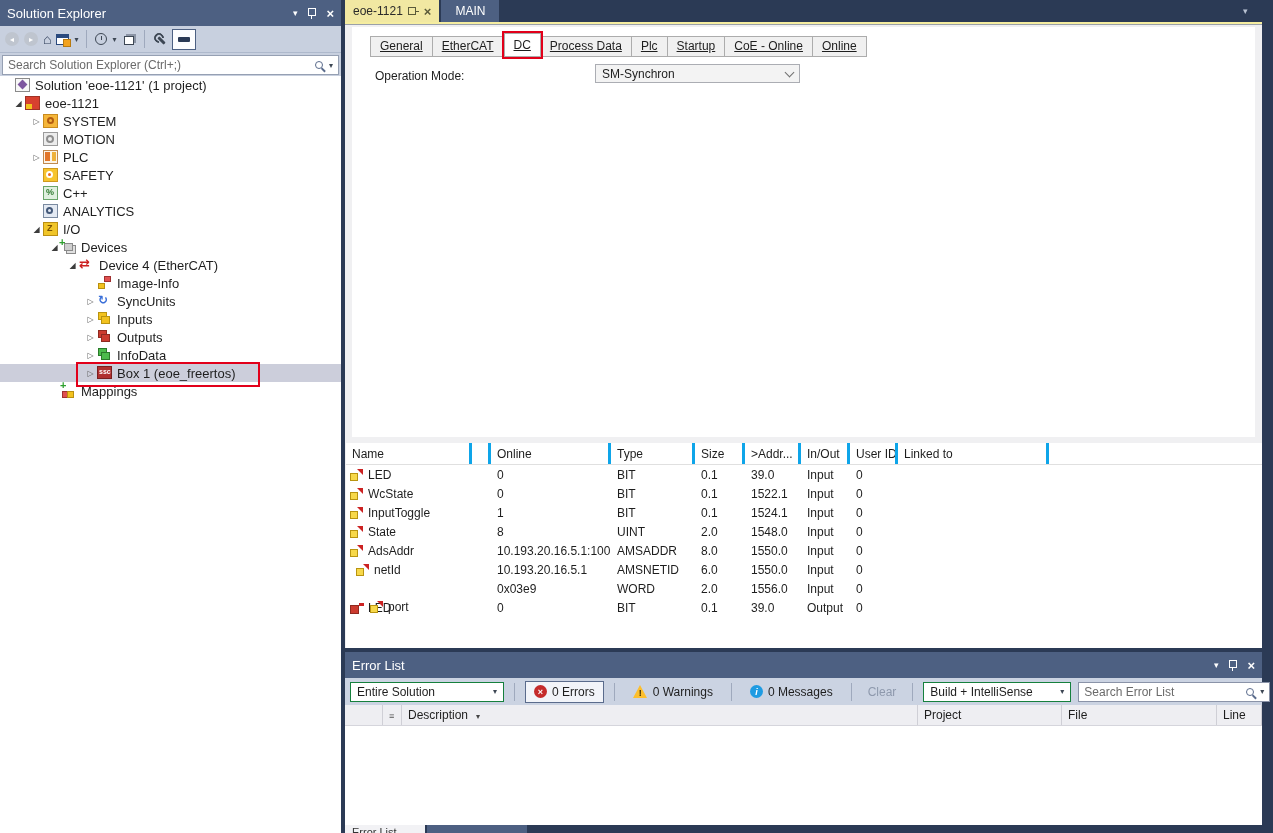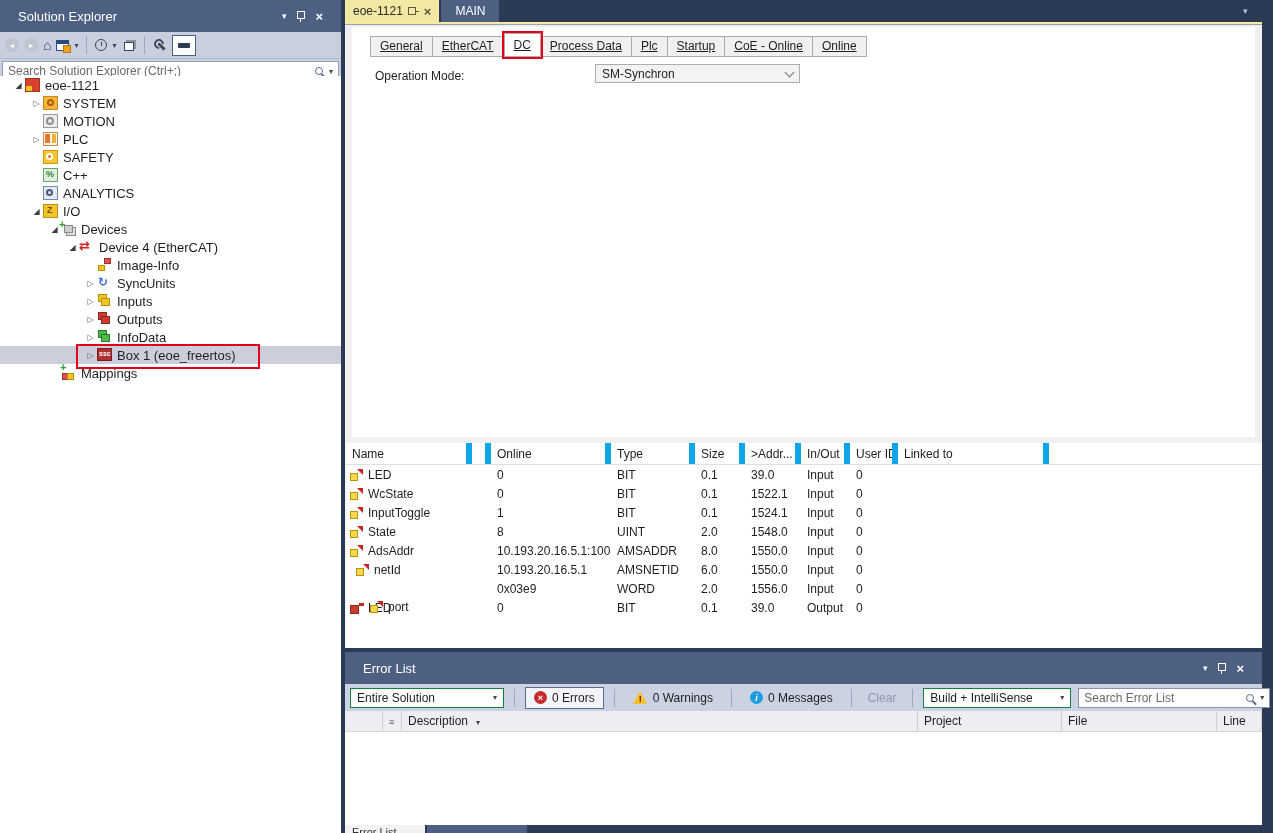--- a/index.html
+++ b/index.html
@@ -2,21 +2,21 @@
 <html><head>
 <meta charset="utf-8">
 <style>
   * { box-sizing: border-box; margin: 0; padding: 0; }
   html,body { width:1273px; height:833px; overflow:hidden; }
   body { font-family:"Liberation Sans","DejaVu Sans",sans-serif; font-size:12px; color:#1e1e1e; }
   #root { position:relative; width:1273px; height:833px; background:#2b3a55; overflow:hidden; }
 
   
   #sol-exp { position:absolute; left:0; top:0; width:341px; height:833px; background:#fff; }
-  .panel-title { height:32px; background:#4d6082; color:#fff; font-size:13px; display:flex; align-items:center; padding:0 18px; }
+  .panel-title { height:26px; background:#4d6082; color:#fff; font-size:13px; display:flex; align-items:center; padding:0 7px; }
   .win-icons { margin-left:auto; display:flex; gap:10px; align-items:center; color:#fff; }
   .chev-down { font-size:9px; color:inherit; }
   .close-x { font-size:13px; font-weight:bold; line-height:1; color:inherit; }
   .pin { width:9px; height:13px; position:relative; display:inline-block; color:inherit; }
   .pin::before { content:""; position:absolute; left:1px; top:1px; width:6px; height:6px; border:1px solid currentColor; }
   .pin::after { content:""; position:absolute; left:4px; top:8px; width:1px; height:4px; background:currentColor; }
   .pin.sideways { transform:rotate(-90deg); }
 
   .se-toolbar { height:27px; background:#c8d0df; border-bottom:1px solid #aeb9cc; display:flex; align-items:center; padding:0 5px; gap:5px; }
   .tb-circle { width:14px; height:14px; border-radius:50%; background:#bfc5cf; color:#fff; font-size:8px; display:flex; align-items:center; justify-content:center; flex:none; }
@@ -120,21 +120,21 @@
   .ptab.annotated { box-shadow:0 0 0 2px #e2001a; z-index:3; }
   .op-label { position:absolute; left:23px; top:42px; font-size:12px; }
   .combo { position:absolute; display:flex; align-items:center; padding:0 6px; background:#f3f3f3; border:1px solid #abadb3; font-size:12px; }
   #op-combo { left:243px; top:37px; width:205px; height:19px; }
   .combo .cchev { margin-left:auto; width:7px; height:7px; border-right:1.5px solid #707070; border-bottom:1.5px solid #707070; transform:rotate(45deg); margin-top:-3px; }
   #adv-btn { position:absolute; left:243px; top:69px; width:205px; height:21px; background:#e9e9e9; border:1px solid #ababab; font-size:12px; text-align:center; line-height:19px; }
 
   
   #grid { position:absolute; left:1px; top:418px; width:916px; height:205px; background:#fff; }
   .ghead { height:22px; display:flex; border-bottom:1px solid #e0e0e0; }
-  .ghead .gc { border-right:6px solid #0ea5e9; padding:4px 0 0 6px; font-size:12px; overflow:hidden; white-space:nowrap; }
+  .ghead .gc { border-right:3px solid #0ea5e9; padding:4px 0 0 6px; font-size:12px; overflow:hidden; white-space:nowrap; }
   .grow { height:19px; display:flex; align-items:center; font-size:12px; }
   .grow .gc { padding-left:6px; overflow:hidden; white-space:nowrap; flex:none; }
   .gc-name { display:flex; align-items:center; }
 
   
   #error-list { position:absolute; left:0; top:627px; width:917px; height:173px; background:#fff; display:flex; flex-direction:column; }
   .el-toolbar { height:27px; background:#cbd3e2; display:flex; align-items:center; padding:0 5px; gap:7px; font-size:12px; flex:none; }
   .el-combo { height:20px; background:#fff; border:1px solid #15803d; display:flex; align-items:center; padding:0 6px; font-size:12px; flex:none; }
   .el-combo .dd { margin-left:auto; font-size:8px; color:#3d4754; }
   .el-btn { display:flex; align-items:center; gap:5px; padding:0 8px; height:22px; flex:none; }
@@ -192,20 +192,30 @@
     </div>
     <div class="se-search">
       <div class="search-box">
         <input type="text" placeholder="Search Solution Explorer (Ctrl+;)" style="">
         <span class="mag"></span>
         <span class="tb-dd">▾</span>
       </div>
     </div>
     <div id="tree">
         <div class="trow">
+          <span class="tpad" style="width: 2px;"></span>
+          <span class="arrow none"></span>
+          <span class="ic ic-solution">
+            <i class="a"></i>
+            <i class="b"></i>
+            <i class="c"></i>
+          </span>
+          <span class="tlabel">Solution 'eoe-1121' (1 project)</span>
+        </div>
+        <div class="trow">
           <span class="tpad" style="width: 12px;"></span>
           <span class="arrow expanded">◢</span>
           <span class="ic ic-project">
             <i class="a"></i>
             <i class="b"></i>
             <i class="c"></i>
           </span>
           <span class="tlabel">eoe-1121</span>
         </div>
         <div class="trow">

